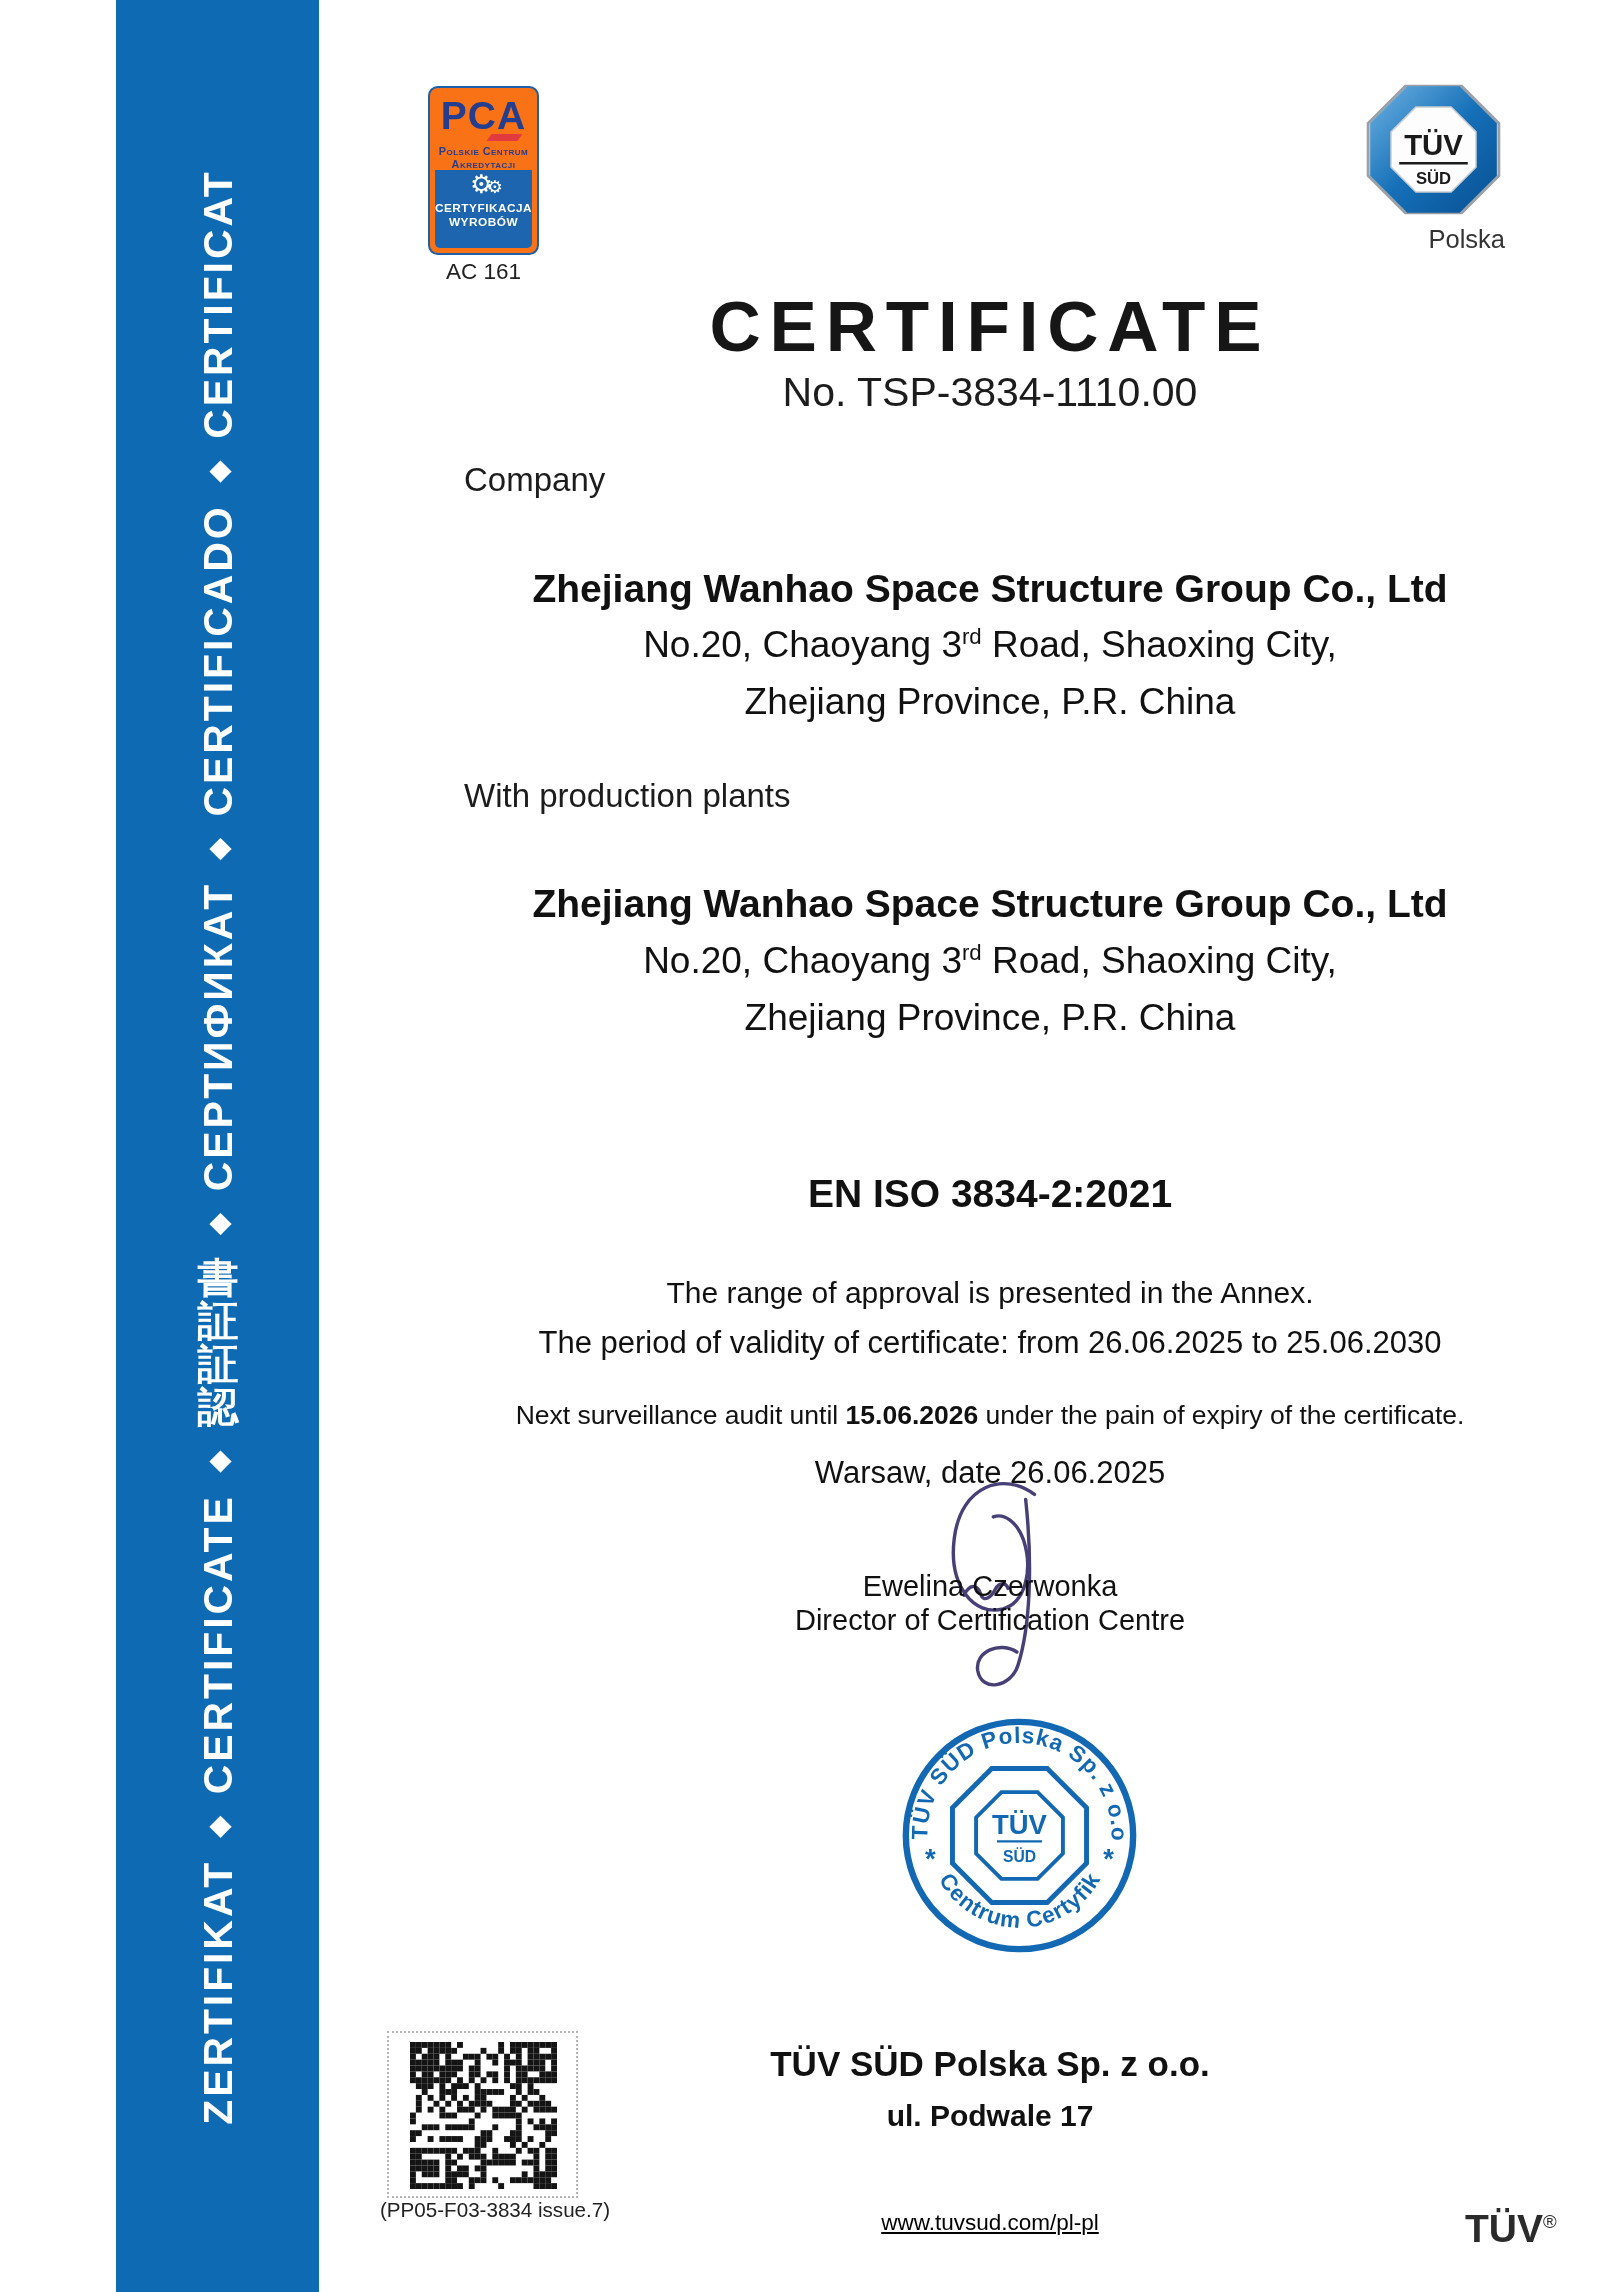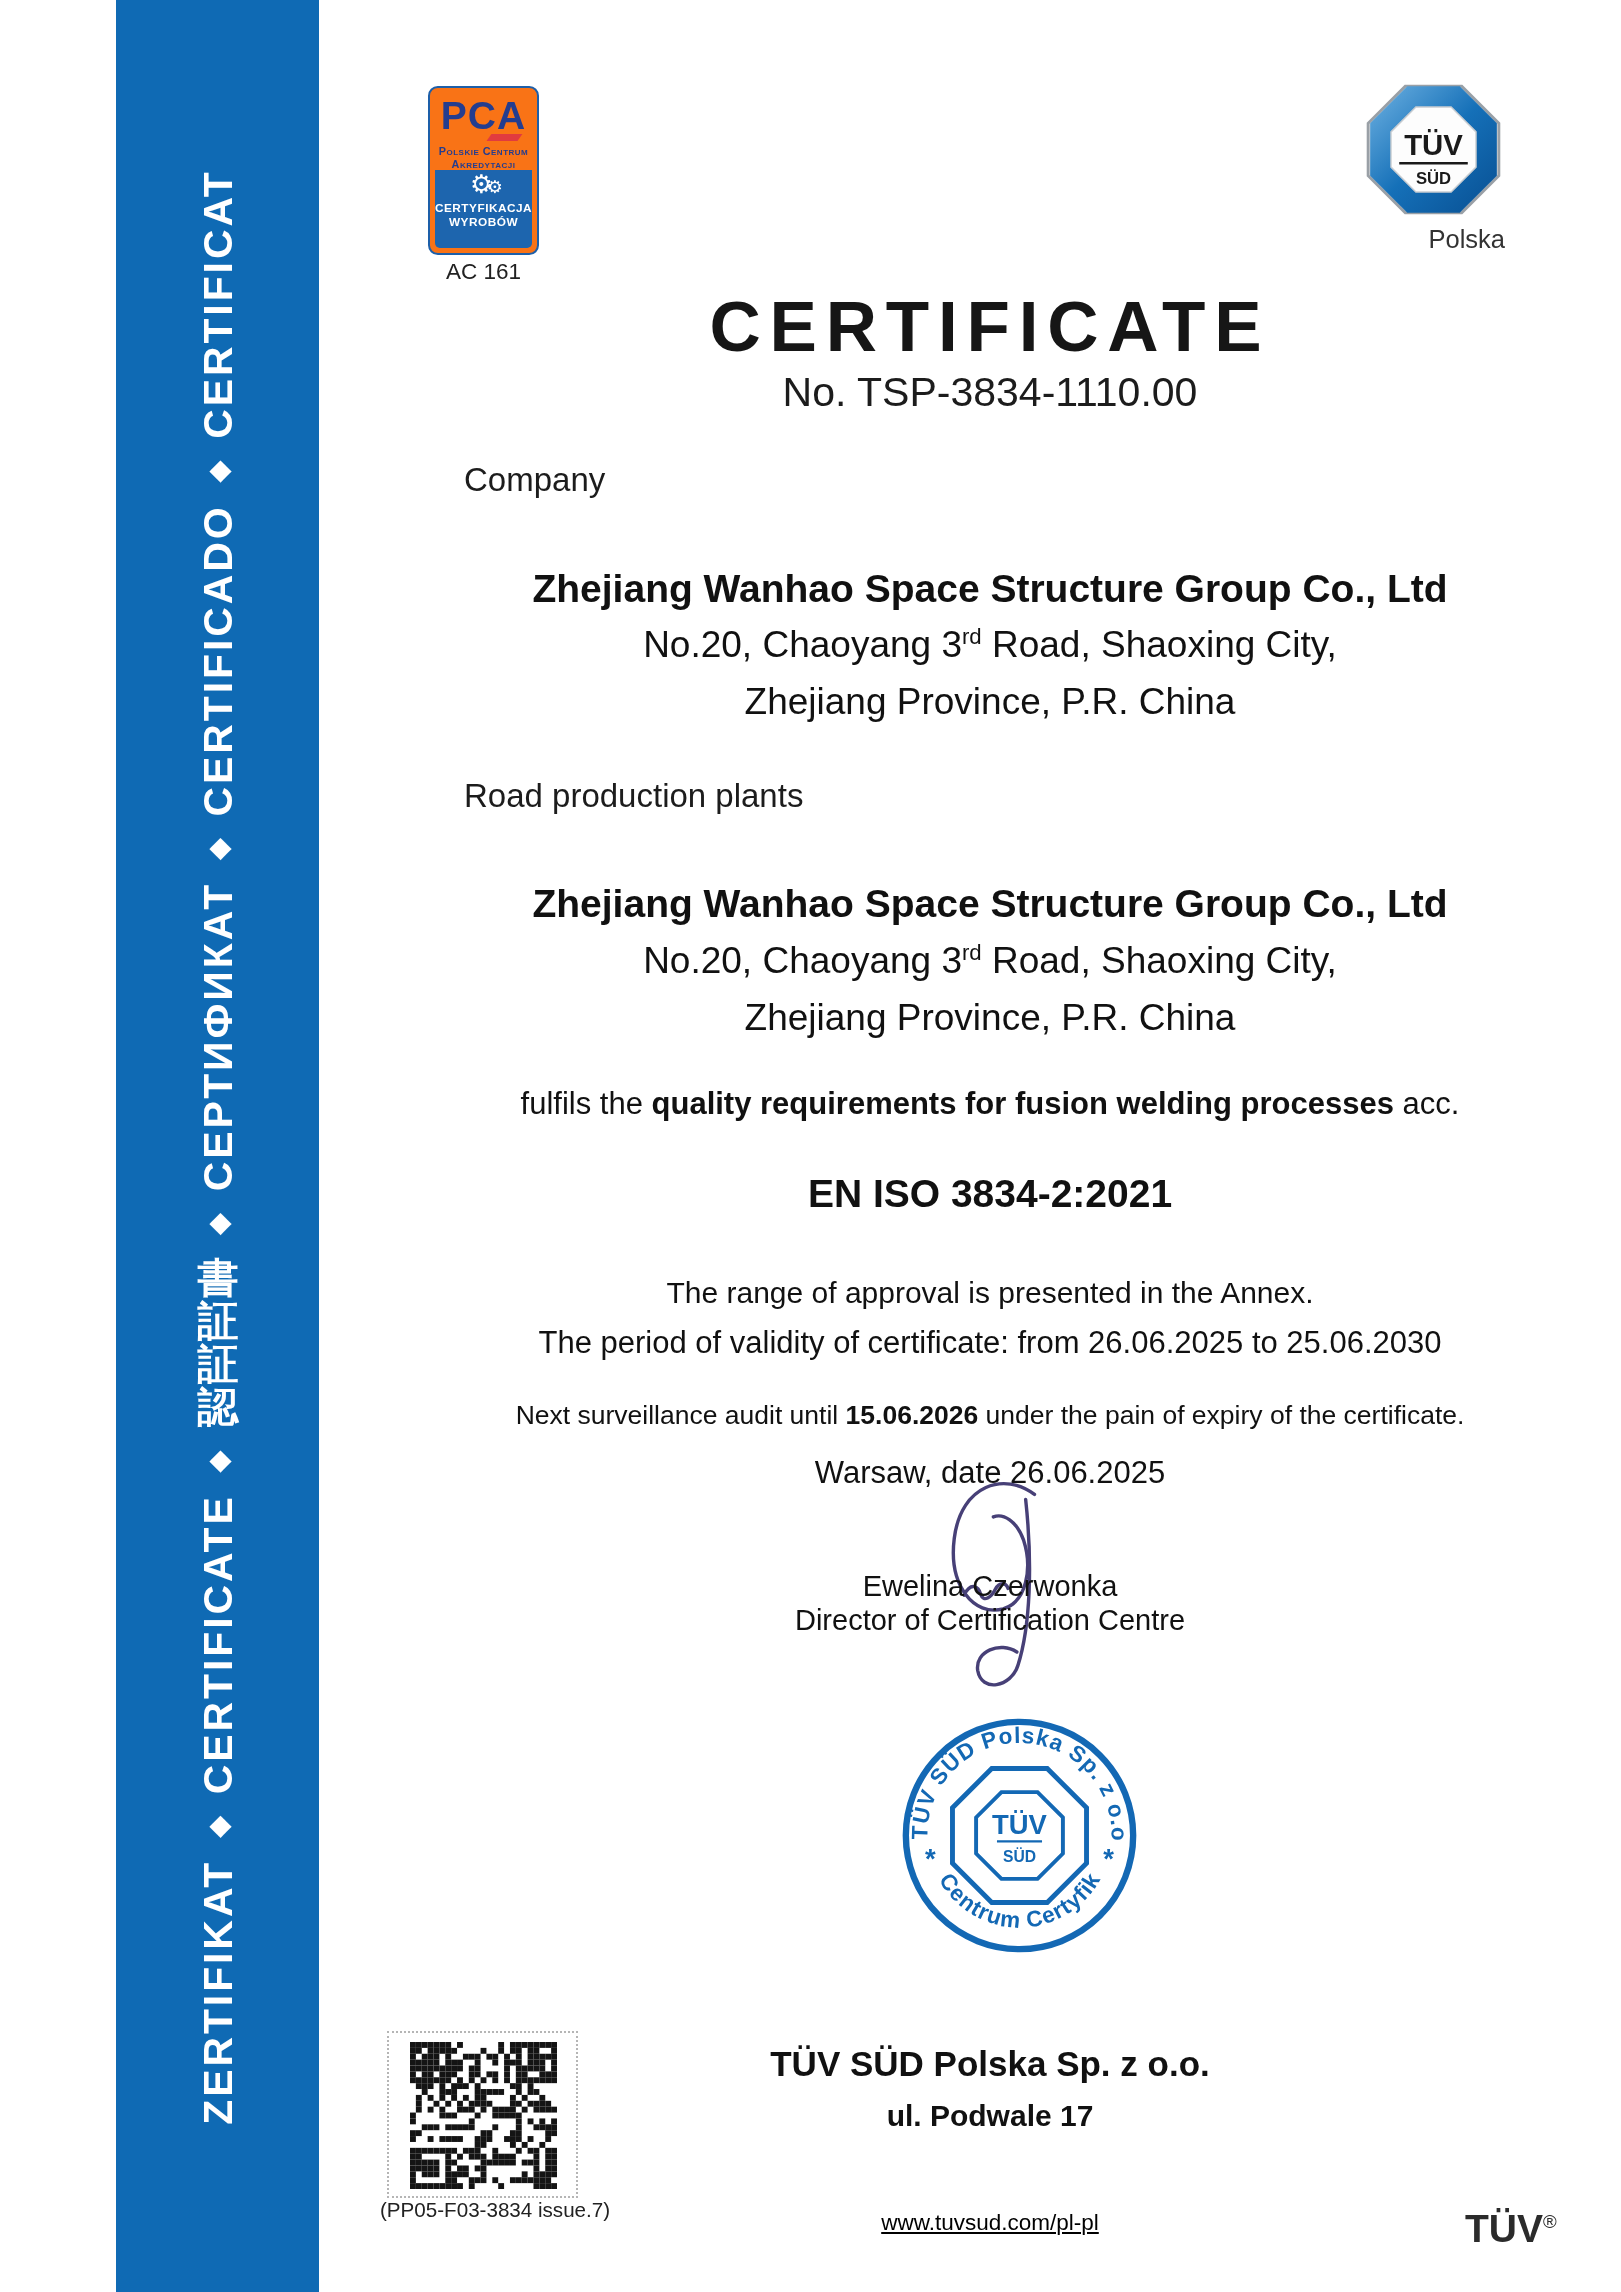--- a/index.html
+++ b/index.html
@@ -114,26 +114,25 @@
   <div id="tuv-country">Polska</div>
 
   <div id="title" class="center-col">CERTIFICATE</div>
   <div id="cert-number" class="center-col">No. TSP-3834-1110.00</div>
 
   <div id="company-label" class="side-label">Company</div>
   <div id="company-name" class="center-col org-name">Zhejiang Wanhao Space Structure Group Co., Ltd</div>
   <div id="company-addr1" class="center-col org-addr"><span>No.20, Chaoyang 3</span><sup>rd</sup><span> Road, Shaoxing City,</span></div>
   <div id="company-addr2" class="center-col org-addr">Zhejiang Province, P.R. China</div>
 
-  <div id="plants-label" class="side-label">Road production plants</div>
+  <div id="plants-label" class="side-label">With production plants</div>
   <div id="plant-name" class="center-col org-name">Zhejiang Wanhao Space Structure Group Co., Ltd</div>
   <div id="plant-addr1" class="center-col org-addr"><span>No.20, Chaoyang 3</span><sup>rd</sup><span> Road, Shaoxing City,</span></div>
   <div id="plant-addr2" class="center-col org-addr">Zhejiang Province, P.R. China</div>
 
-  <div id="fulfils" class="center-col"><span>fulfils the </span><b>quality requirements for fusion welding processes</b><span> acc.</span></div>
   <div id="standard" class="center-col">EN ISO 3834-2:2021</div>
   <div id="annex" class="center-col">The range of approval is presented in the Annex.</div>
   <div id="validity" class="center-col">The period of validity of certificate: from 26.06.2025 to 25.06.2030</div>
   <div id="surveillance" class="center-col"><span>Next surveillance audit until </span><b>15.06.2026</b><span> under the pain of expiry of the certificate.</span></div>
   <div id="place-date" class="center-col">Warsaw, date 26.06.2025</div>
 
   <svg id="signature-svg" width="206" height="225" viewBox="0 0 210 230">
     <g fill="none" stroke="#474077" stroke-width="3.5" stroke-linecap="round">
       <path d="M 130,25 C 100,2 55,14 48,70 C 42,118 68,150 98,142 C 122,135 128,100 119,72 C 112,52 98,44 88,48"></path>
       <path d="M 58,128 c 7,-14 15,-9 17,-1 c 3,9 11,3 15,-5 c 4,-8 11,-7 13,-1"></path>

